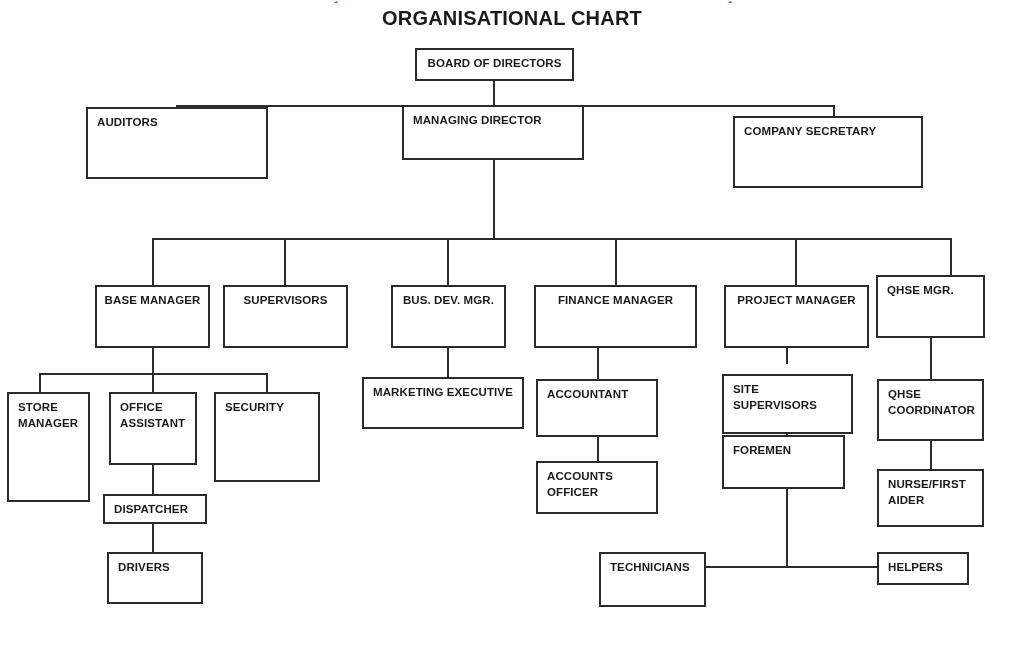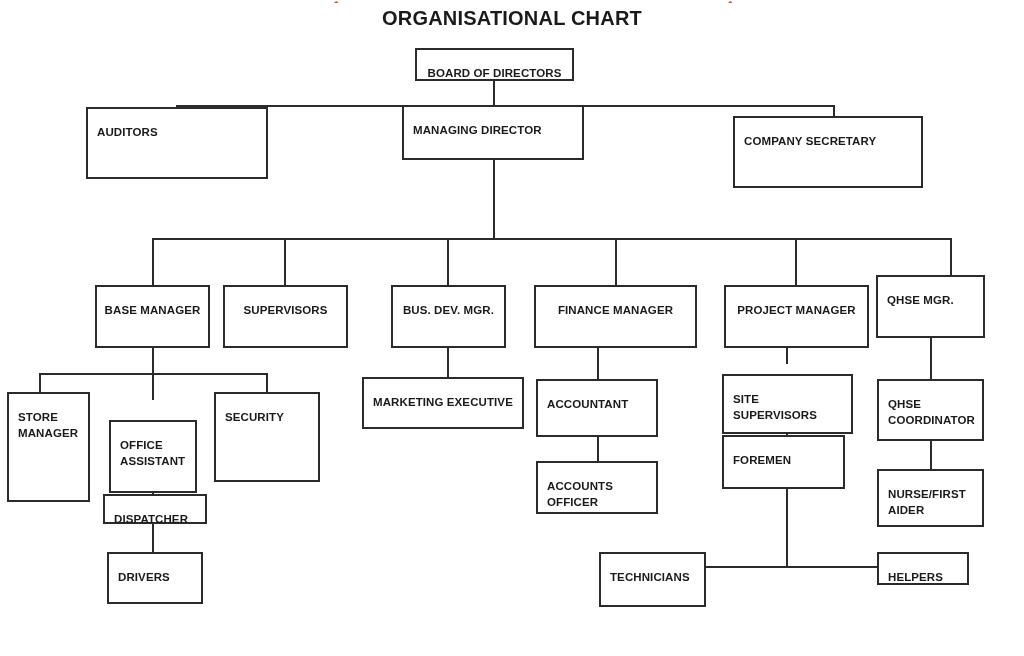--- a/index.html
+++ b/index.html
@@ -46,21 +46,21 @@
   
   .node {
     position: absolute;
     box-sizing: border-box;
     background: #ffffff;
     border: 2px solid #2b2b2b;
     font-size: 11.5px;
     font-weight: bold;
     color: #1a1a1a;
     letter-spacing: 0.1px;
-    padding: 16px 9px 0 9px;
+    padding: 6px 9px 0 9px;
     line-height: 15.5px;
     text-align: left;
     z-index: 5;
   }
   .node.center-text {
     text-align: center;
     padding-left: 4px;
     padding-right: 4px;
   }
   
@@ -134,21 +134,21 @@
   <div class="node center-text" style="left:391px; top:285px; width:115px; height:63px;">BUS. DEV. MGR.</div>
 
   <div class="node center-text" style="left:534px; top:285px; width:163px; height:63px;">FINANCE MANAGER</div>
 
   <div class="node center-text" style="left:724px; top:285px; width:145px; height:63px;">PROJECT MANAGER</div>
 
   <div class="node" style="left:876px; top:275px; width:109px; height:63px;">QHSE MGR.</div>
 
   <div class="node" style="left:7px; top:392px; width:83px; height:110px;">STORE MANAGER</div>
 
-  <div class="node" style="left:109px; top:392px; width:88px; height:73px;margin-top:28px;">OFFICE ASSISTANT</div>
+  <div class="node" style="left:109px; top:392px; width:88px; height:73px;">OFFICE ASSISTANT</div>
 
   <div class="node" style="left:214px; top:392px; width:106px; height:90px;">SECURITY</div>
 
   <div class="node" style="left:362px; top:377px; width:162px; height:52px;">MARKETING EXECUTIVE</div>
 
   <div class="node" style="left:536px; top:379px; width:122px; height:58px;">ACCOUNTANT</div>
 
   <div class="node" style="left:536px; top:461px; width:122px; height:53px;">ACCOUNTS OFFICER</div>
 
   <div class="node" style="left:722px; top:374px; width:131px; height:60px;">SITE SUPERVISORS</div>

